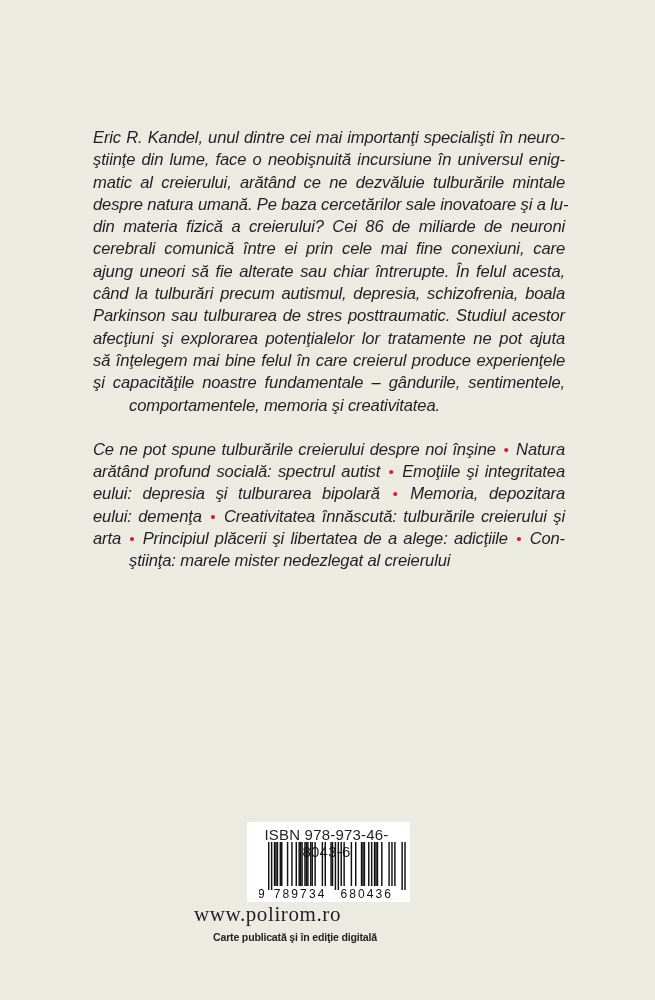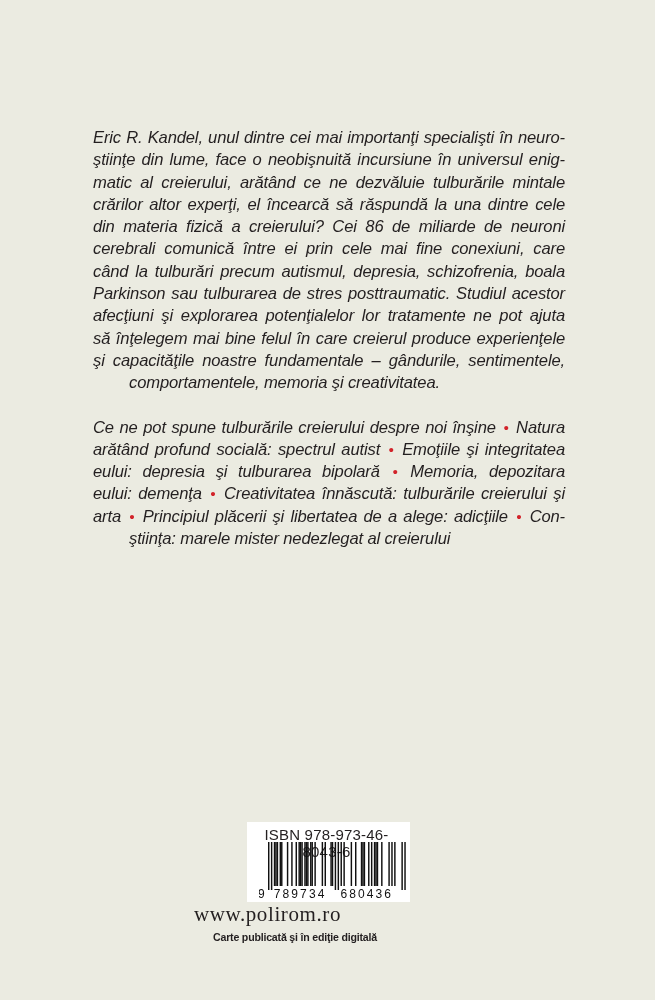--- a/index.html
+++ b/index.html
@@ -104,23 +104,24 @@
     }
   </style>
 </head>
 <body>
 
 <div class="blurb">
   <p>
     <span class="line">Eric R. Kandel, unul dintre cei mai importanţi specialişti în neuro-</span>
     <span class="line">ştiinţe din lume, face o neobişnuită incursiune în universul enig-</span>
     <span class="line">matic al creierului, arătând ce ne dezvăluie tulburările mintale</span>
-    <span class="line">crărilor altor experţi, el încearcă să răspundă la una dintre cele</span>
+    <span class="line">despre natura umană. Pe baza cercetărilor sale inovatoare şi a lu-</span>
     <span class="line">din materia fizică a creierului? Cei 86 de miliarde de neuroni</span>
     <span class="line">cerebrali comunică între ei prin cele mai fine conexiuni, care</span>
+    <span class="line">ajung uneori să fie alterate sau chiar întrerupte. În felul acesta,</span>
     <span class="line">când la tulburări precum autismul, depresia, schizofrenia, boala</span>
     <span class="line">Parkinson sau tulburarea de stres posttraumatic. Studiul acestor</span>
     <span class="line">afecţiuni şi explorarea potenţialelor lor tratamente ne pot ajuta</span>
     <span class="line">să înţelegem mai bine felul în care creierul produce experienţele</span>
     <span class="line">şi capacităţile noastre fundamentale – gândurile, sentimentele,</span>
     <span class="line last">comportamentele, memoria şi creativitatea.</span>
   </p>
 
   <div class="para-gap"></div>
 

